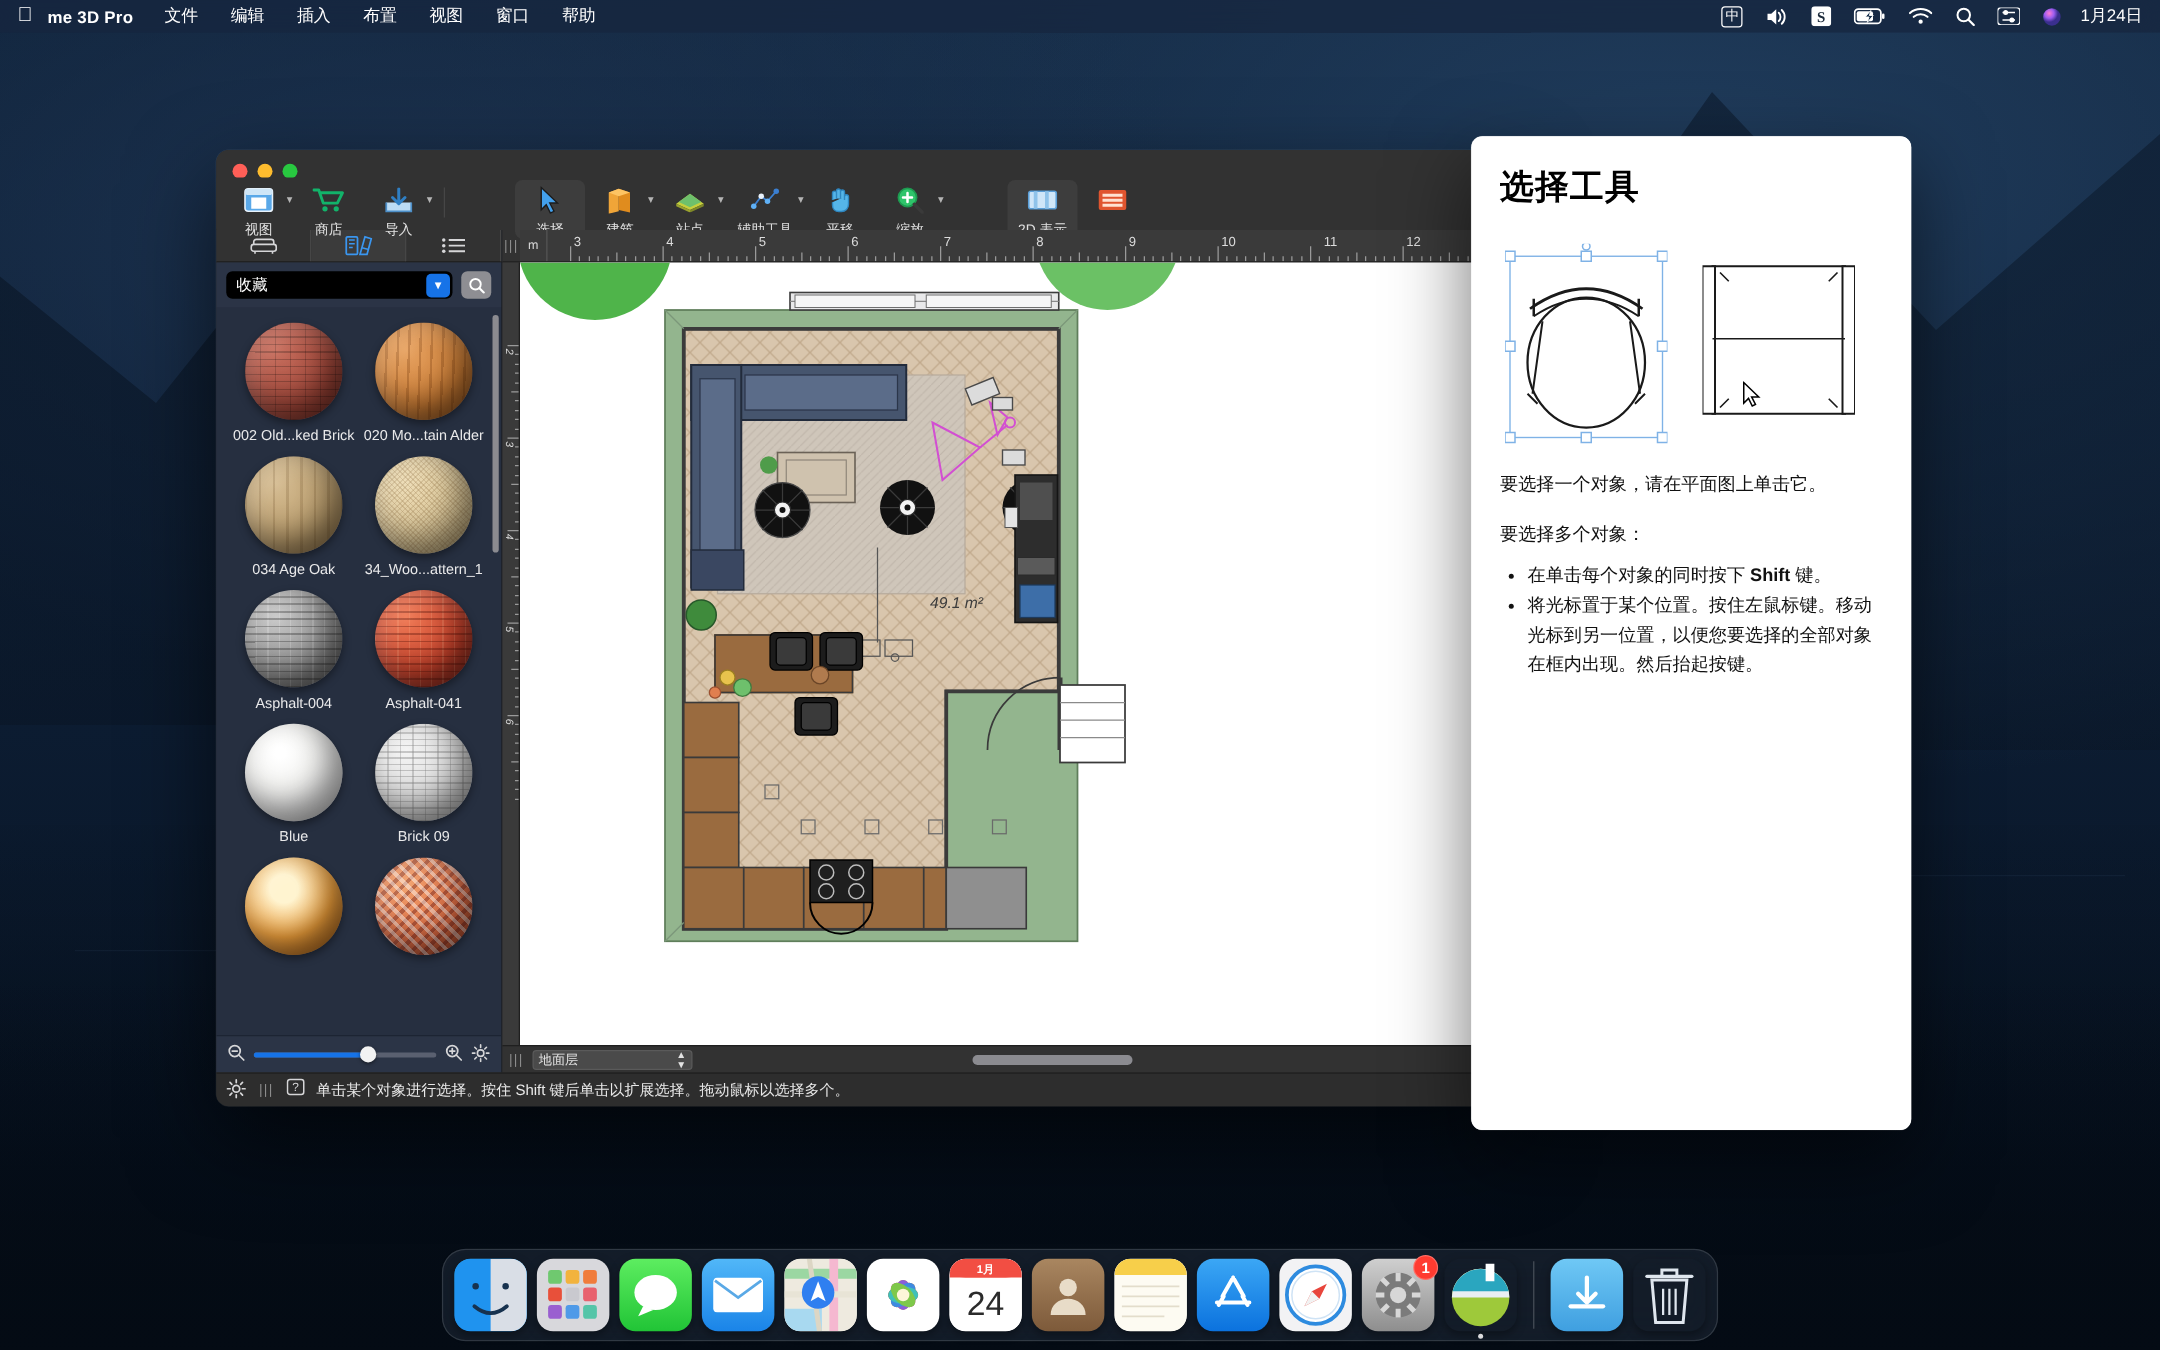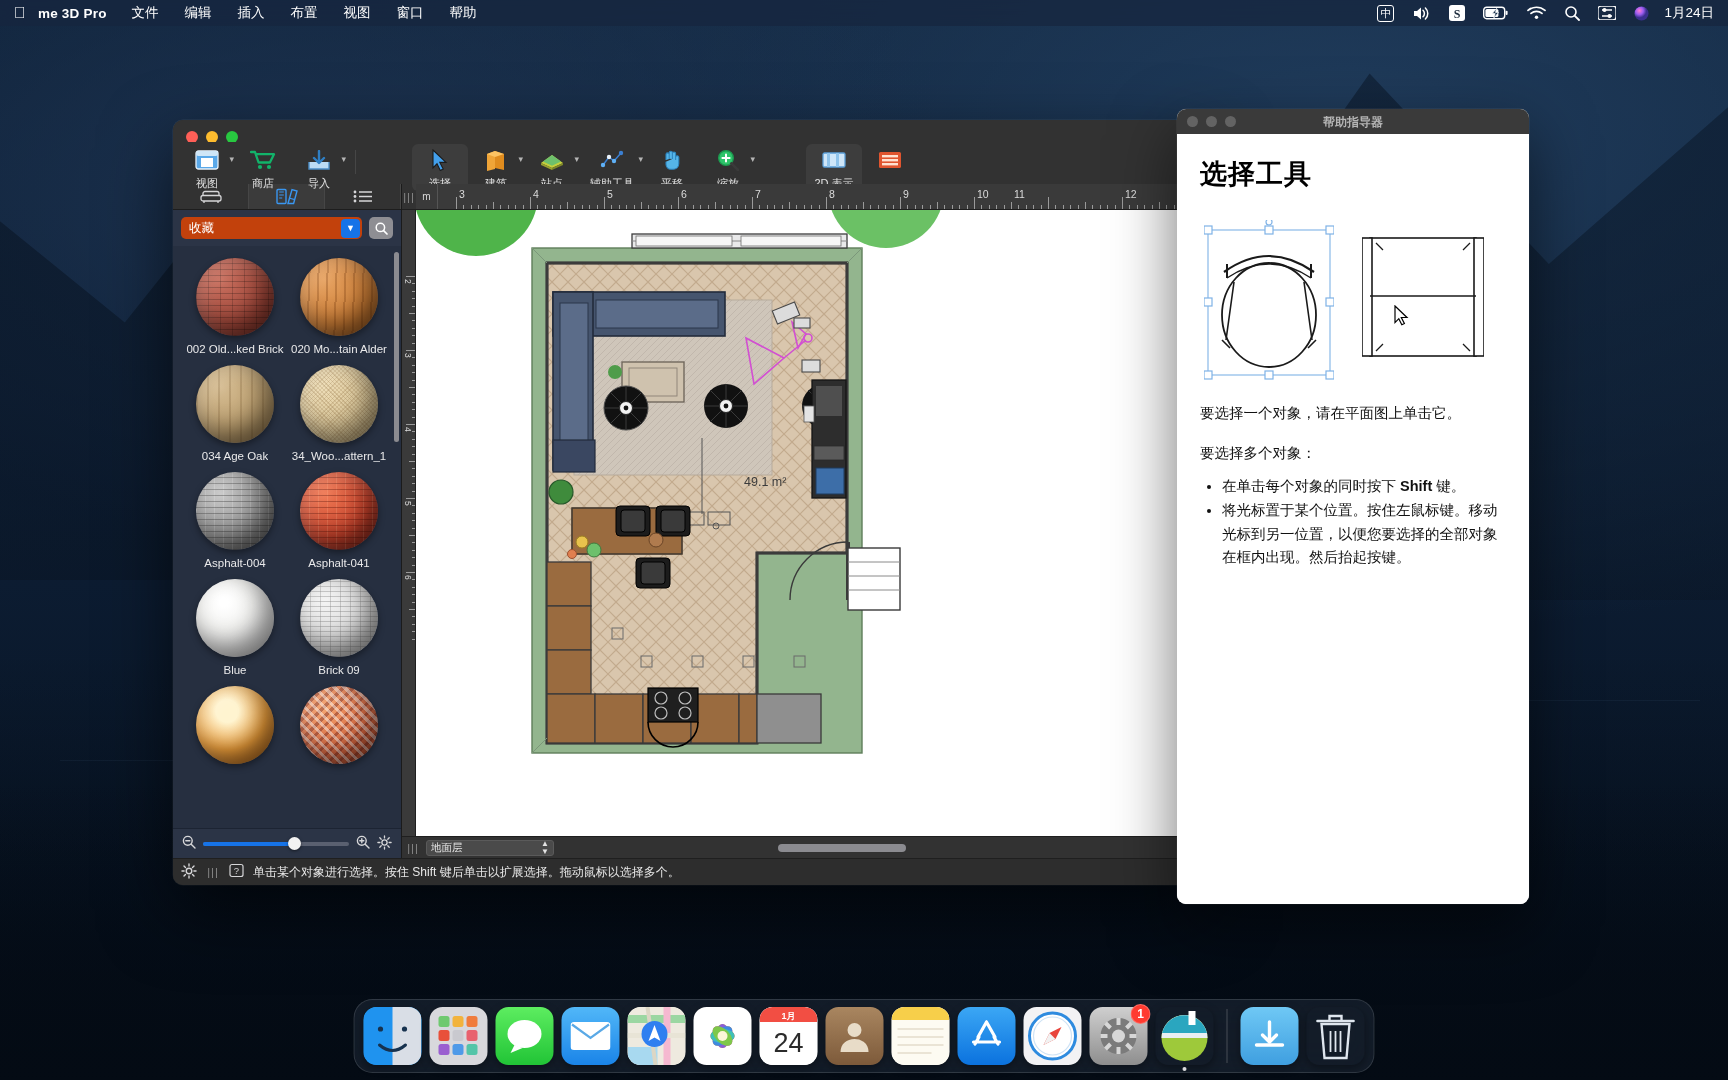--- a/index.html
+++ b/index.html
@@ -82,21 +82,21 @@
 
   
   .leftpanel { width:229px; background:#262f40; display:flex; flex-direction:column;
      border-right:1px solid #1b1b1b; }
   .lp-tabs { height:26px; background:#323232; display:flex; border-bottom:1px solid #1d1d1d;}
   .lp-tab { flex:1; display:flex; align-items:center; justify-content:center;
      border-right:1px solid #464646; color:#cfcfcf; }
   .lp-tab.sel { background:#3b3b3b; }
   .lp-search { height:36px; background:#2b3446; display:flex; align-items:center;
      gap:7px; padding:0 8px; }
-  .combo { flex:1; height:22px; background:#c2410c; border-radius:5px;
+  .combo { flex:1; height:22px; background:#000000; border-radius:5px;
     display:flex; align-items:center; padding:0 2px 0 8px; position:relative;}
   .combo .txt { color:#fff; font-size:12.5px; flex:1; }
   .combo .arrowbox { width:19px; height:19px; background:#1673e8; border-radius:4px;
     display:flex; align-items:center; justify-content:center; color:#fff; font-size:9px;}
   .srchbtn { width:24px; height:22px; background:#8e8e93; border-radius:5px;
     display:flex; align-items:center; justify-content:center; color:#fff; font-size:12px;}
   .mat-scroll { flex:1; overflow:hidden; position:relative; background:#262f40; }
   .mat-grid { display:grid; grid-template-columns:1fr 1fr; gap:0 0; padding:6px 10px 0 10px;}
   .mat-cell { display:flex; flex-direction:column; align-items:center; padding:6px 0 4px;}
   .sphere { width:78px; height:78px; border-radius:50%;
@@ -121,21 +121,21 @@
     border-bottom:1px solid #1f1f1f;}
   .grip { width:14px; display:flex; align-items:center; justify-content:center;
     color:#8c8c8c; font-size:11px; letter-spacing:1px;}
   .ruler-h { flex:1; height:26px; background:#3a3a3a; position:relative; overflow:hidden;
      border-bottom:1px solid #1f1f1f;}
   .ruler-h .unit { position:absolute; left:0; top:0; width:22px; height:100%;
      background:#3a3a3a; color:#d8d8d8; font-size:10px; display:flex;
      align-items:center; justify-content:center; border-right:1px solid #555; z-index:2;}
   .rtick { position:absolute; bottom:0; width:1px; background:#9a9a9a; }
   .rlabel { position:absolute; top:4px; color:#dcdcdc; font-size:10.5px; }
-  .plan-body { flex:1; display:flex; min-height:0; }
+  .plan-body { flex:1; display:flex; min-height:0;font-style:italic; }
   .ruler-v { width:14px; background:#3a3a3a; position:relative; overflow:hidden;
      border-right:1px solid #1f1f1f;}
   .vtick { position:absolute; right:0; height:1px; background:#9a9a9a;}
   .vlabel { position:absolute; right:2px; color:#dcdcdc; font-size:8.5px;
      writing-mode:vertical-rl; }
   .canvas { flex:1; position:relative; background:#ffffff; overflow:hidden;}
   .plan-bottom { height:22px; background:#323232; display:flex; align-items:center;
     gap:6px; padding:0 4px; border-top:1px solid #1f1f1f;}
   .levelsel { width:128px; height:16px; background:#4a4a4a; border-radius:3px;
     display:flex; align-items:center; padding:0 4px; color:#e4e4e4; font-size:10.5px;
@@ -642,21 +642,21 @@
               <div class="rtick" style="left: 565.4px; height: 4px;"></div>
               <div class="rtick" style="left: 572.8px; height: 4px;"></div>
               <div class="rtick" style="left: 580.2px; height: 4px;"></div>
               <div class="rtick" style="left: 587.6px; height: 4px;"></div>
               <div class="rtick" style="left: 595px; height: 7px;"></div>
               <div class="rtick" style="left: 602.4px; height: 4px;"></div>
               <div class="rtick" style="left: 609.8px; height: 4px;"></div>
               <div class="rtick" style="left: 617.2px; height: 4px;"></div>
               <div class="rtick" style="left: 624.6px; height: 4px;"></div>
               <div class="rtick" style="left: 632px; height: 12px;"></div>
-              <div class="rlabel" style="left: 598px;">11</div>
+              <div class="rlabel" style="left: 643px;">11</div>
               <div class="rtick" style="left: 639.4px; height: 4px;"></div>
               <div class="rtick" style="left: 646.8px; height: 4px;"></div>
               <div class="rtick" style="left: 654.2px; height: 4px;"></div>
               <div class="rtick" style="left: 661.6px; height: 4px;"></div>
               <div class="rtick" style="left: 669px; height: 7px;"></div>
               <div class="rtick" style="left: 676.4px; height: 4px;"></div>
               <div class="rtick" style="left: 683.8px; height: 4px;"></div>
               <div class="rtick" style="left: 691.2px; height: 4px;"></div>
               <div class="rtick" style="left: 698.6px; height: 4px;"></div>
               <div class="rtick" style="left: 706px; height: 12px;"></div>
@@ -938,28 +938,20 @@
       <svg width="15" height="15" viewBox="0 0 15 15">
           <rect x="1" y="1.5" width="13" height="12" rx="2" fill="none" stroke="#d6d6d8" stroke-width="1.2"></rect>
           <text x="7.5" y="11" font-size="9.5" text-anchor="middle" fill="#d6d6d8" font-family="Liberation Sans,sans-serif">?</text>
         </svg>
     </span>
     <span class="txt">单击某个对象进行选择。按住 Shift 键后单击以扩展选择。拖动鼠标以选择多个。</span>
   </div>
 </div>
 
 <div id="help-window">
-  <div class="help-title">
-    <div class="help-traffic">
-      <div class="htl"></div>
-      <div class="htl"></div>
-      <div class="htl"></div>
-    </div>
-    <div class="ttl">帮助指导器</div>
-  </div>
 
   <div class="help-body">
     <div class="help-h1">选择工具</div>
 
     <div class="help-figs">
       <svg width="130" height="165" viewBox="0 0 130 165">
         <rect x="4" y="10" width="122" height="145" fill="none" stroke="#7fb2e6" stroke-width="1.1"></rect>
         <g fill="#fff" stroke="#7fb2e6" stroke-width="1.2">
           <rect x="0" y="6" width="8" height="8"></rect>
             <rect x="61" y="6" width="8" height="8"></rect>

